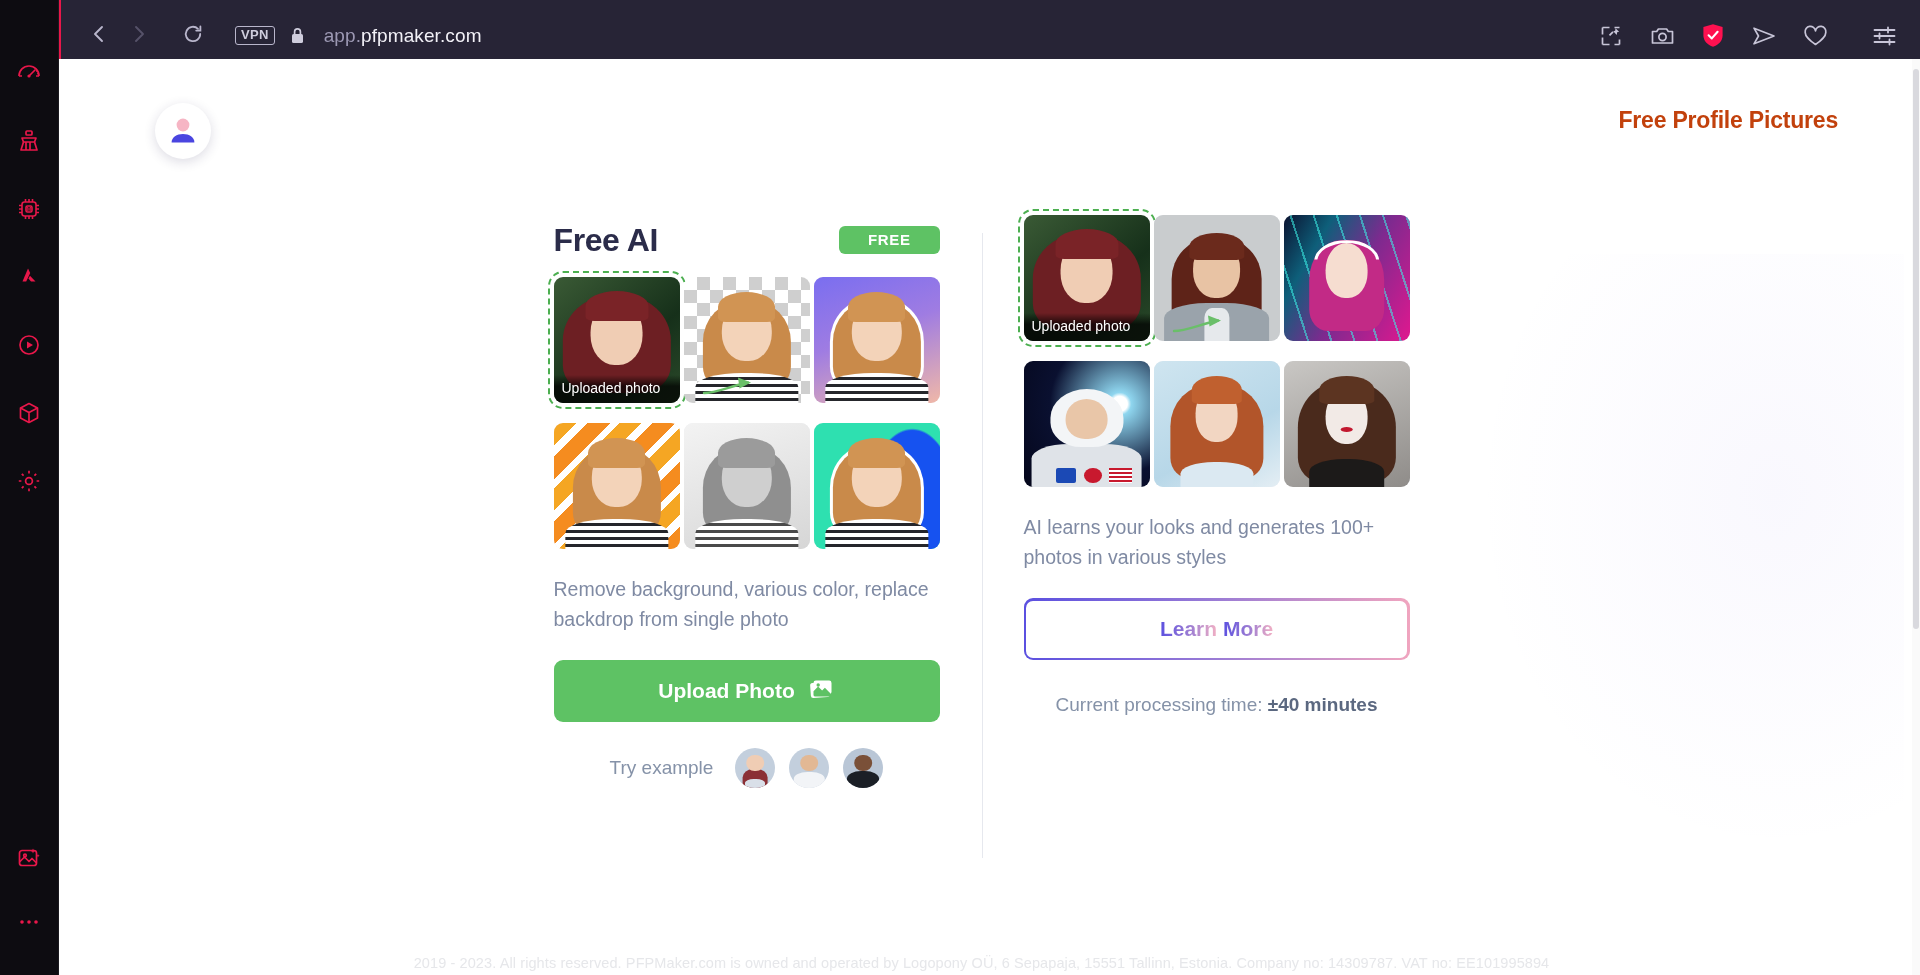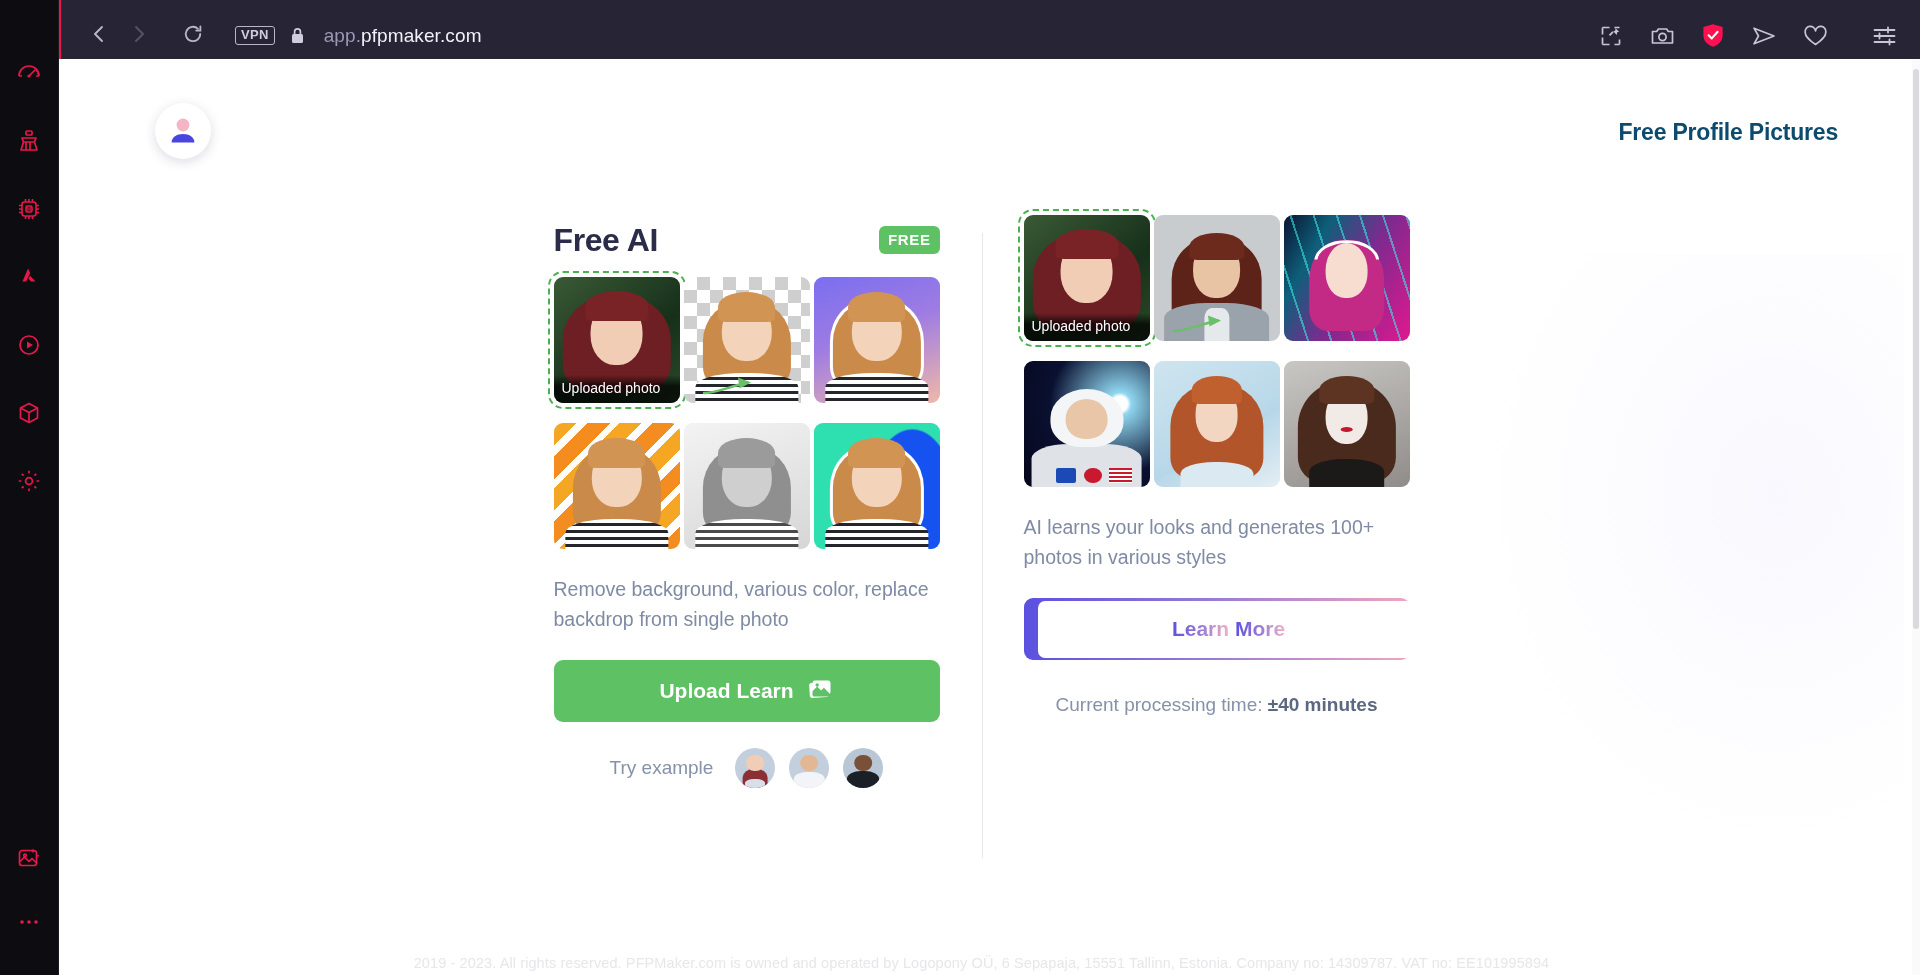--- a/index.html
+++ b/index.html
@@ -72,40 +72,40 @@
   .page-header { position: relative; height: 110px; }
   .logo {
     position: absolute; left: 96px; top: 44px;
     width: 56px; height: 56px; border-radius: 50%;
     background: #fff;
     box-shadow: 0 3px 12px rgba(40,30,80,.16);
     display: flex; align-items: center; justify-content: center;
   }
   .logo svg { display:block; }
   .page-title {
-    position: absolute; right: 74px; top: 60px;
-    font-size: 23px; font-weight: 700; color: #0c4a6e; letter-spacing: -.2px;
+    position: absolute; right: 74px; top: 48px;
+    font-size: 23px; font-weight: 700; color: #c2410c; letter-spacing: -.2px;
   }
 
   
   .cards {
     position: absolute; left: 0; right: 8px; top: 150px;
     display: flex; justify-content: center;
   }
   .card { width: 470px; padding: 0 42px; position: relative; }
   .card.right::before {
     content: ""; position: absolute; left: 0; top: 24px; bottom: -70px;
     width: 1px; background: #e6e8ee;
   }
   .card-head { display: flex; align-items: center; height: 62px; }
   .card-title { font-size: 32px; font-weight: 700; color: #2b2c4a; letter-spacing: -.4px; }
   .badge-free {
     margin-left: auto; background: #5ec264; color: #fff;
     font-size: 15px; font-weight: 700; letter-spacing: .6px;
-    padding: 5px 9px 6px; border-radius: 6px; align-self: center;
+    padding: 5px 29px 6px; border-radius: 6px; align-self: center;
   }
   .badge-from {
     margin-left: auto; font-size: 16px; font-weight: 700; letter-spacing: .4px;
     align-self: center;
     background: linear-gradient(90deg,#5b50e0 0%, #8a6fd8 45%, #e89ab4 100%);
     -webkit-background-clip: text; background-clip: text; color: transparent;
   }
 
   .grid { display: grid; grid-template-columns: repeat(3, 1fr); gap: 20px 4px; margin-top: 6px; position: relative; }
   .thumb {
@@ -152,21 +152,21 @@
   }
   .btn-learn {
     margin-top: 26px; width: 100%; height: 62px;
     border-radius: 9px; cursor: pointer; position: relative;
     background: linear-gradient(90deg,#5b50e0 0%, #9b7cd5 50%, #f0a5bf 100%);
     padding: 2.5px; font-family: inherit; border: none;
   }
   .btn-learn-inner {
     width: 100%; height: 100%; background: #fff; border-radius: 7px;
     display: flex; align-items: center; justify-content: center;
-    font-size: 21px; font-weight: 700; margin-left: 12px;
+    font-size: 21px; font-weight: 700;
   }
   .btn-learn-inner span {
     background: linear-gradient(90deg,#5b50e0 0%, #a07fd2 55%, #f2b0c4 100%);
     -webkit-background-clip: text; background-clip: text; color: transparent;
   }
 
   .try-row { margin-top: 26px; display: flex; align-items: center; justify-content: center; gap: 14px; }
   .try-label { font-size: 19px; color: #8592a8; margin-right: 8px; }
   .avatar {
     width: 40px; height: 40px; border-radius: 50%; overflow: hidden;
@@ -429,21 +429,21 @@
 
               <svg class="arrow" viewBox="0 0 58 26" fill="none">
                 <path d="M2 22C14 22 26 16 46 11.5" stroke="#6abf69" stroke-width="2.4" stroke-linecap="round"></path>
                 <path d="M36 6.5 49 11.5 37.5 17.5" fill="#6abf69"></path>
               </svg>
             </div>
 
             <div class="desc">Remove background, various color, replace backdrop from single photo</div>
 
             <button class="btn-upload">
-              <span>Upload Learn</span>
+              <span>Upload Photo</span>
               <span>
                 <svg width="26" height="24" viewBox="0 0 26 24" fill="none">
                   <rect x="1.5" y="5.5" width="19" height="15" rx="2.5" fill="#fff" transform="rotate(-4 11 13)"></rect>
                   <rect x="4.5" y="3.5" width="18" height="14" rx="2.4" fill="#fff"></rect>
                   <path d="M4.5 14.2l4.6-4.6 4 4 2.8-2.8 6.1 6.1v1.2a1.4 1.4 0 0 1-1.4 1.4H5.9a1.4 1.4 0 0 1-1.4-1.4z" fill="#5ec264"></path>
                   <circle cx="9.2" cy="8" r="1.7" fill="#5ec264"></circle>
                 </svg>
               </span>
             </button>
 

